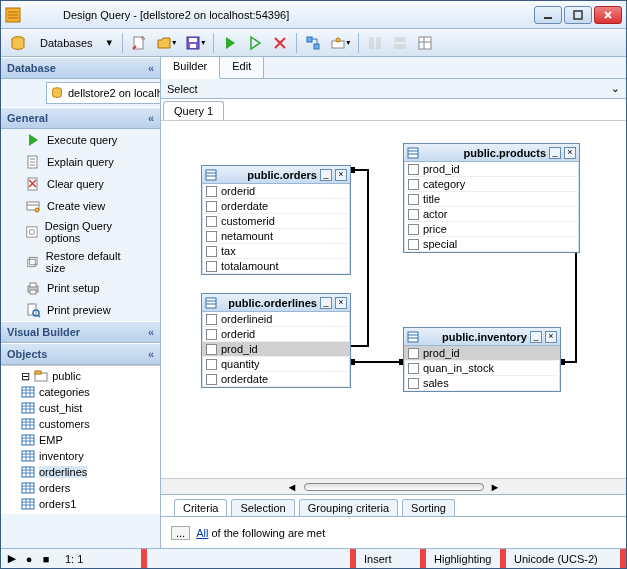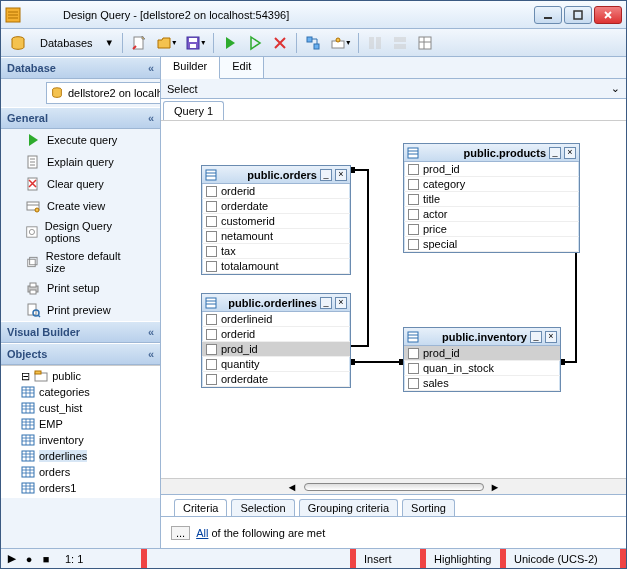--- a/index.html
+++ b/index.html
@@ -288,20 +288,27 @@
               <rect x="1" y="2" width="12" height="10" fill="#fff" stroke="#3070b0"></rect>
               <path d="M1 5h12M1 8h12M5 2v10M9 2v10" stroke="#3070b0" stroke-width="0.8"></path>
             </svg>
             <span class="lbl">cust_hist</span>
           </li>
           <li>
             <svg class="tree-icon" viewBox="0 0 14 14">
               <rect x="1" y="2" width="12" height="10" fill="#fff" stroke="#3070b0"></rect>
               <path d="M1 5h12M1 8h12M5 2v10M9 2v10" stroke="#3070b0" stroke-width="0.8"></path>
             </svg>
+            <span class="lbl">customers</span>
+          </li>
+          <li>
+            <svg class="tree-icon" viewBox="0 0 14 14">
+              <rect x="1" y="2" width="12" height="10" fill="#fff" stroke="#3070b0"></rect>
+              <path d="M1 5h12M1 8h12M5 2v10M9 2v10" stroke="#3070b0" stroke-width="0.8"></path>
+            </svg>
             <span class="lbl">EMP</span>
           </li>
           <li>
             <svg class="tree-icon" viewBox="0 0 14 14">
               <rect x="1" y="2" width="12" height="10" fill="#fff" stroke="#3070b0"></rect>
               <path d="M1 5h12M1 8h12M5 2v10M9 2v10" stroke="#3070b0" stroke-width="0.8"></path>
             </svg>
             <span class="lbl">inventory</span>
           </li>
           <li class="sel">

